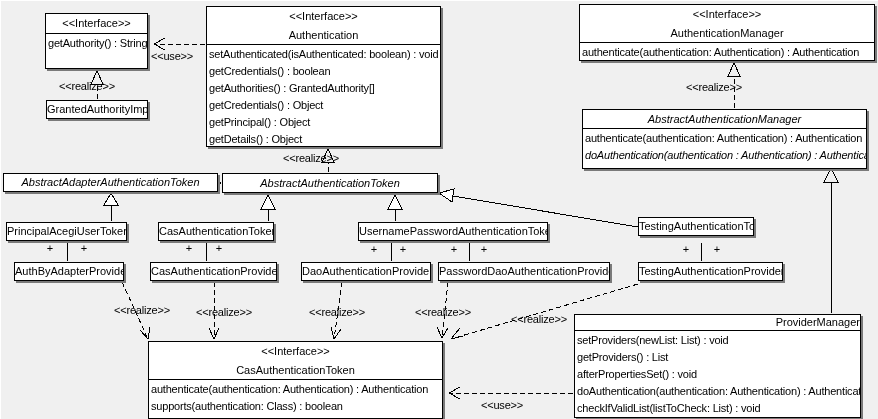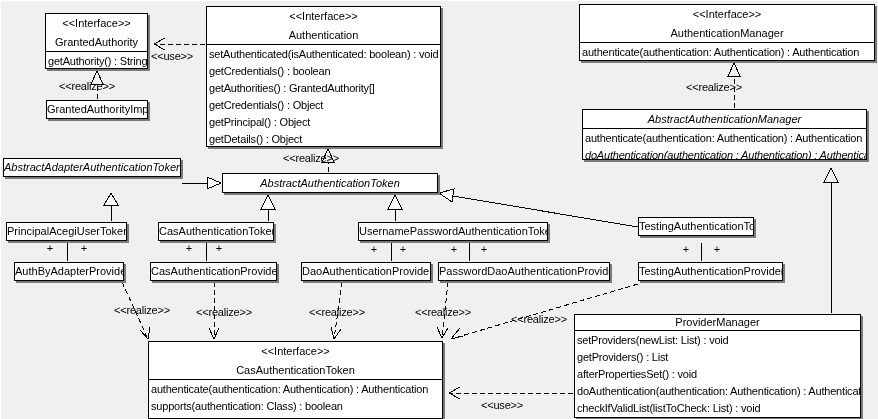--- a/index.html
+++ b/index.html
@@ -154,21 +154,20 @@
   <div class="plus" style="left:368px;top:242px;">+</div>
   <div class="plus" style="left:397px;top:242px;">+</div>
   <div class="plus" style="left:448px;top:242px;">+</div>
   <div class="plus" style="left:478px;top:242px;">+</div>
   <div class="plus" style="left:680px;top:242px;">+</div>
   <div class="plus" style="left:711px;top:242px;">+</div>
 
   <div class="uml-box" style="left:44px;top:12px;width:103px;height:56px;">
     <div class="uml-title">
       <div class="stereotype">&lt;&lt;Interface&gt;&gt;</div>
-      <div class="cls-name">GrantedAuthority</div>
     </div>
     <div class="uml-methods">
       <div class="m">getAuthority() : String</div>
     </div>
   </div>
 
   <div class="uml-box single" style="left:45px;top:99px;width:102px;height:19px;">
     <div class="cls-name">GrantedAuthorityImpl</div>
   </div>
 
@@ -190,31 +189,31 @@
   <div class="uml-box" style="left:578px;top:3px;width:296px;height:57px;">
     <div class="uml-title">
       <div class="stereotype">&lt;&lt;Interface&gt;&gt;</div>
       <div class="cls-name">AuthenticationManager</div>
     </div>
     <div class="uml-methods">
       <div class="m">authenticate(authentication: Authentication) : Authentication</div>
     </div>
   </div>
 
-  <div class="uml-box abstract" style="left:581px;top:108px;width:285px;height:51px;">
+  <div class="uml-box abstract" style="left:581px;top:108px;width:285px;height:60px;">
     <div class="uml-title">
       <div class="cls-name">AbstractAuthenticationManager</div>
     </div>
     <div class="uml-methods">
       <div class="m">authenticate(authentication: Authentication) : Authentication</div>
       <div class="m it">doAuthentication(authentication : Authentication) : Authentication</div>
     </div>
   </div>
 
-  <div class="uml-box single abstract" style="left:2px;top:157px;width:178px;height:19px;">
+  <div class="uml-box single abstract" style="left:2px;top:172px;width:215px;height:19px;">
     <div class="cls-name">AbstractAdapterAuthenticationToken</div>
   </div>
 
   <div class="uml-box single abstract" style="left:221px;top:172px;width:216px;height:20px;">
     <div class="cls-name" style="line-height:19px;">AbstractAuthenticationToken</div>
   </div>
 
   <div class="uml-box single" style="left:5px;top:221px;width:121px;height:19px;">
     <div class="cls-name">PrincipalAcegiUserToken</div>
   </div>
@@ -257,21 +256,21 @@
       <div class="cls-name">CasAuthenticationToken</div>
     </div>
     <div class="uml-methods">
       <div class="m">authenticate(authentication: Authentication) : Authentication</div>
       <div class="m">supports(authentication: Class) : boolean</div>
     </div>
   </div>
 
   <div class="uml-box" style="left:573px;top:313px;width:287px;height:104px;">
     <div class="uml-title">
-      <div class="cls-name" style="line-height:15px;">ProviderManager</div>
+      <div class="cls-name" style="line-height:15px;text-align:right;">ProviderManager</div>
     </div>
     <div class="uml-methods">
       <div class="m">setProviders(newList: List) : void</div>
       <div class="m">getProviders() : List</div>
       <div class="m">afterPropertiesSet() : void</div>
       <div class="m">doAuthentication(authentication: Authentication) : Authentication</div>
       <div class="m">checkIfValidList(listToCheck: List) : void</div>
     </div>
   </div>
 

